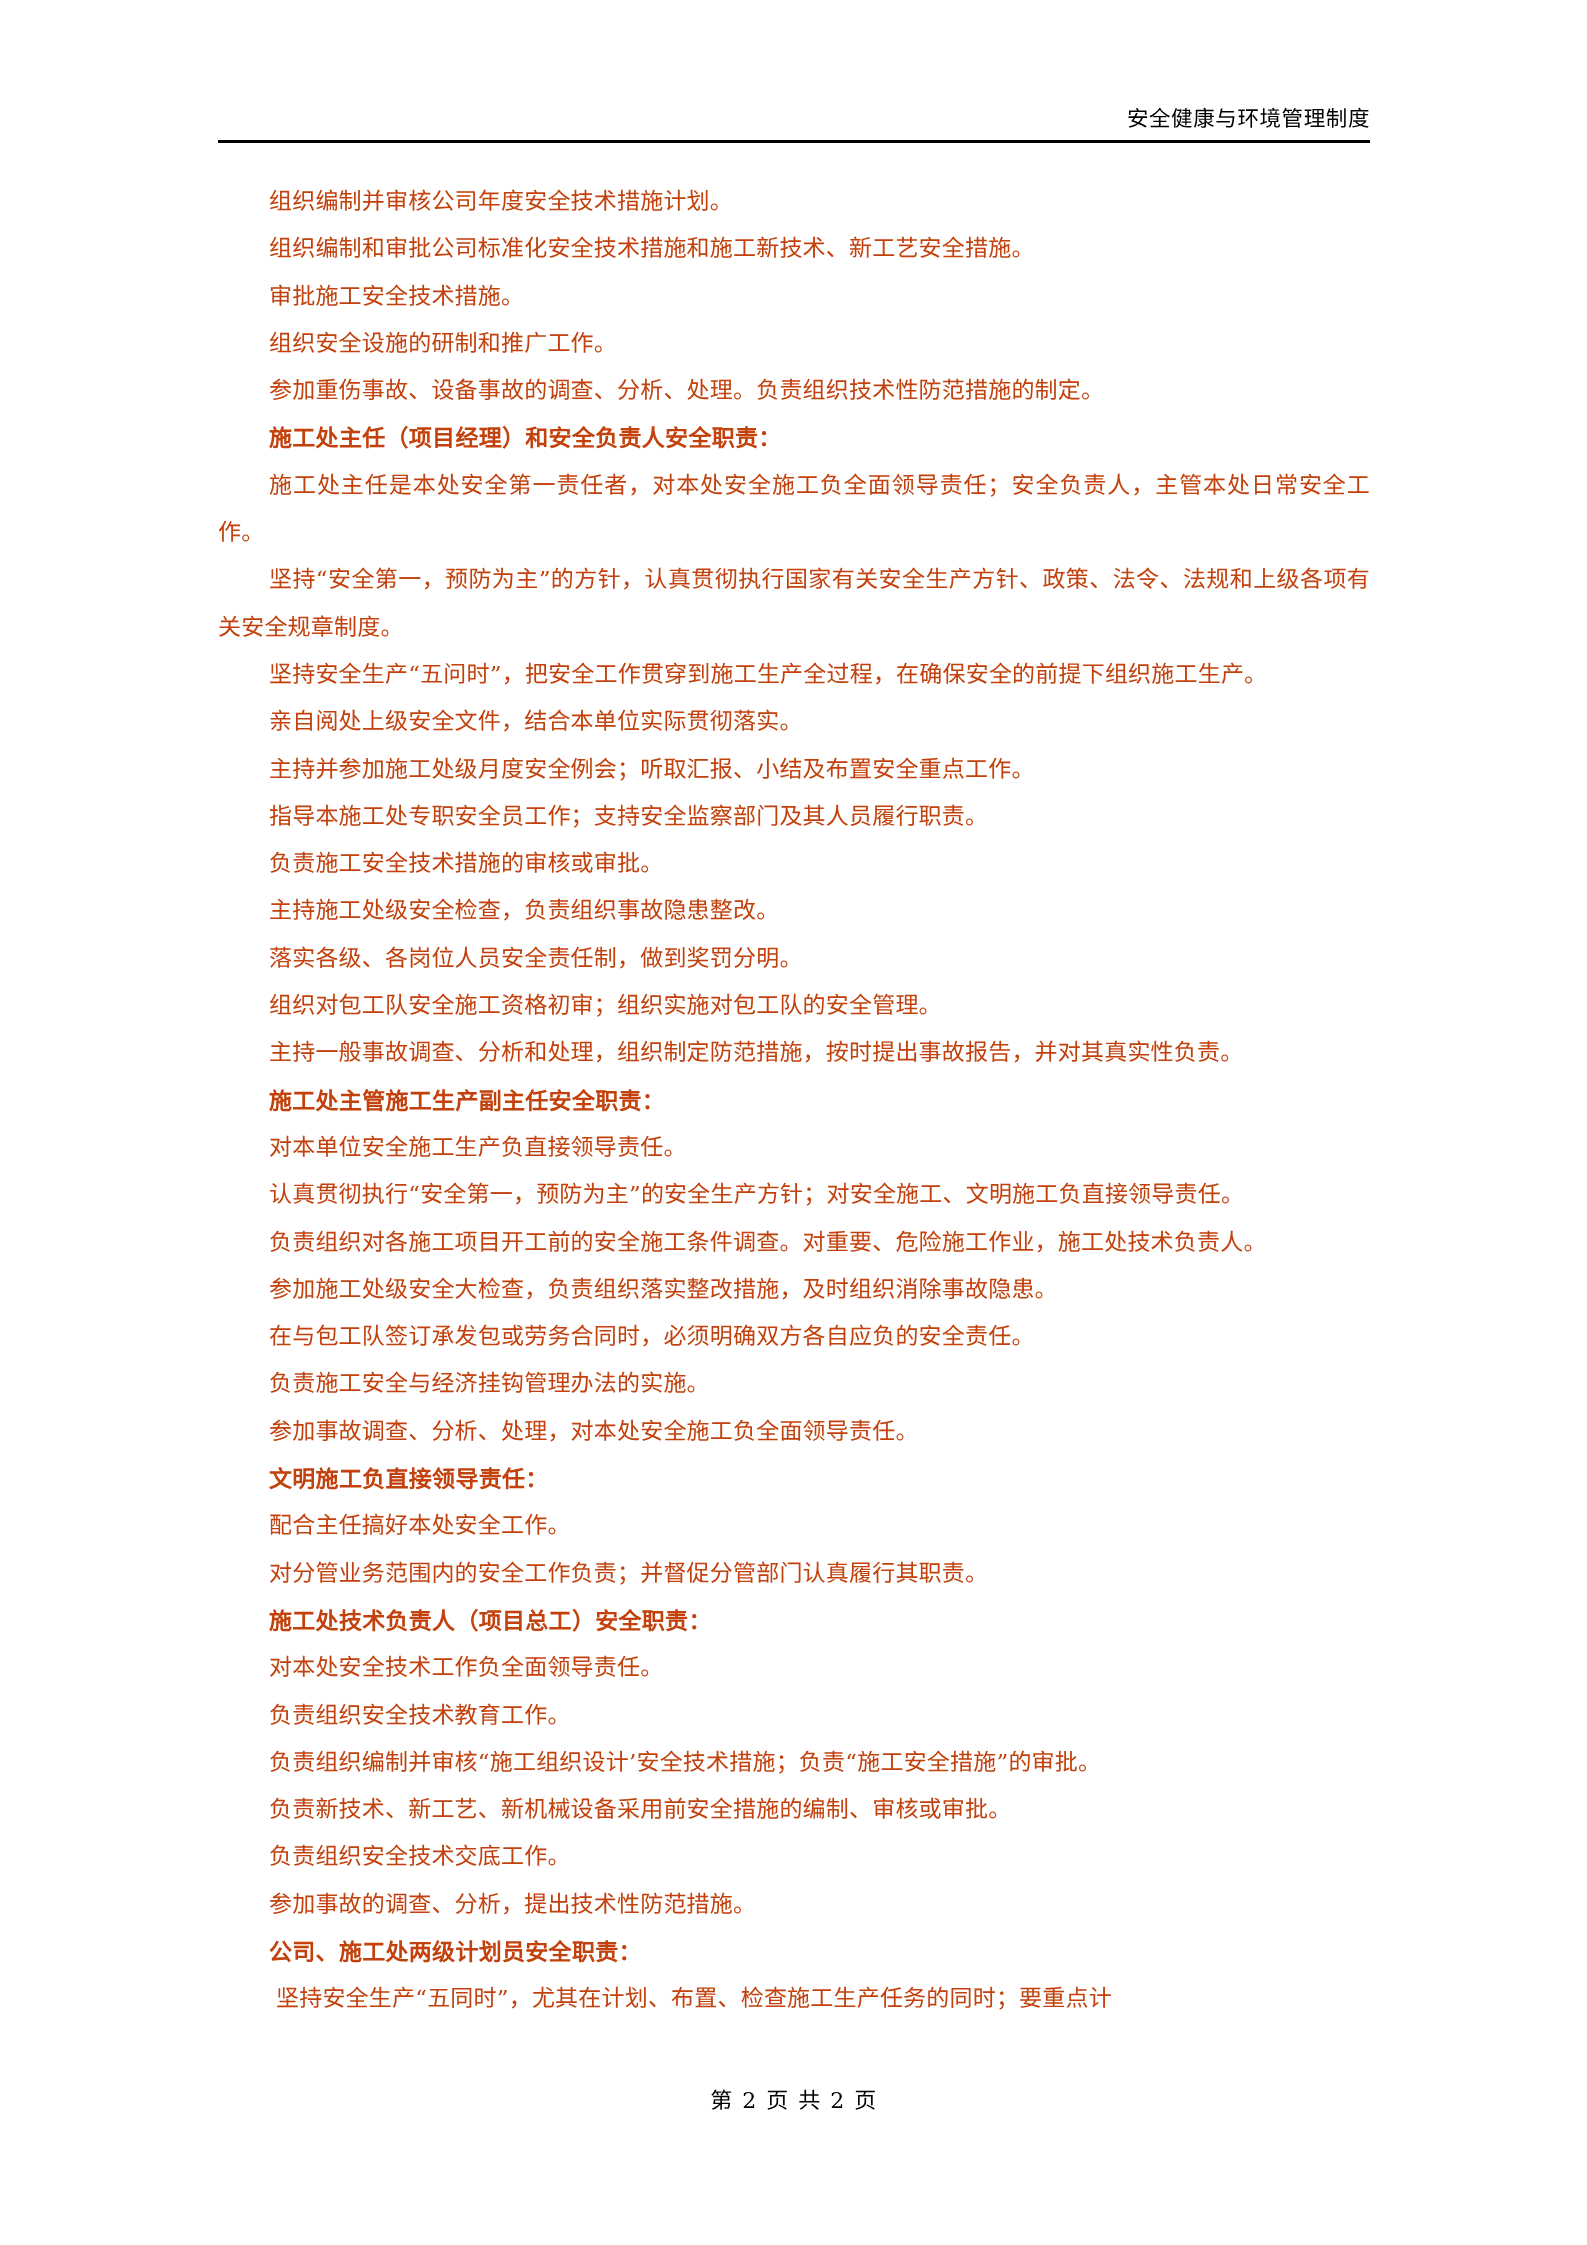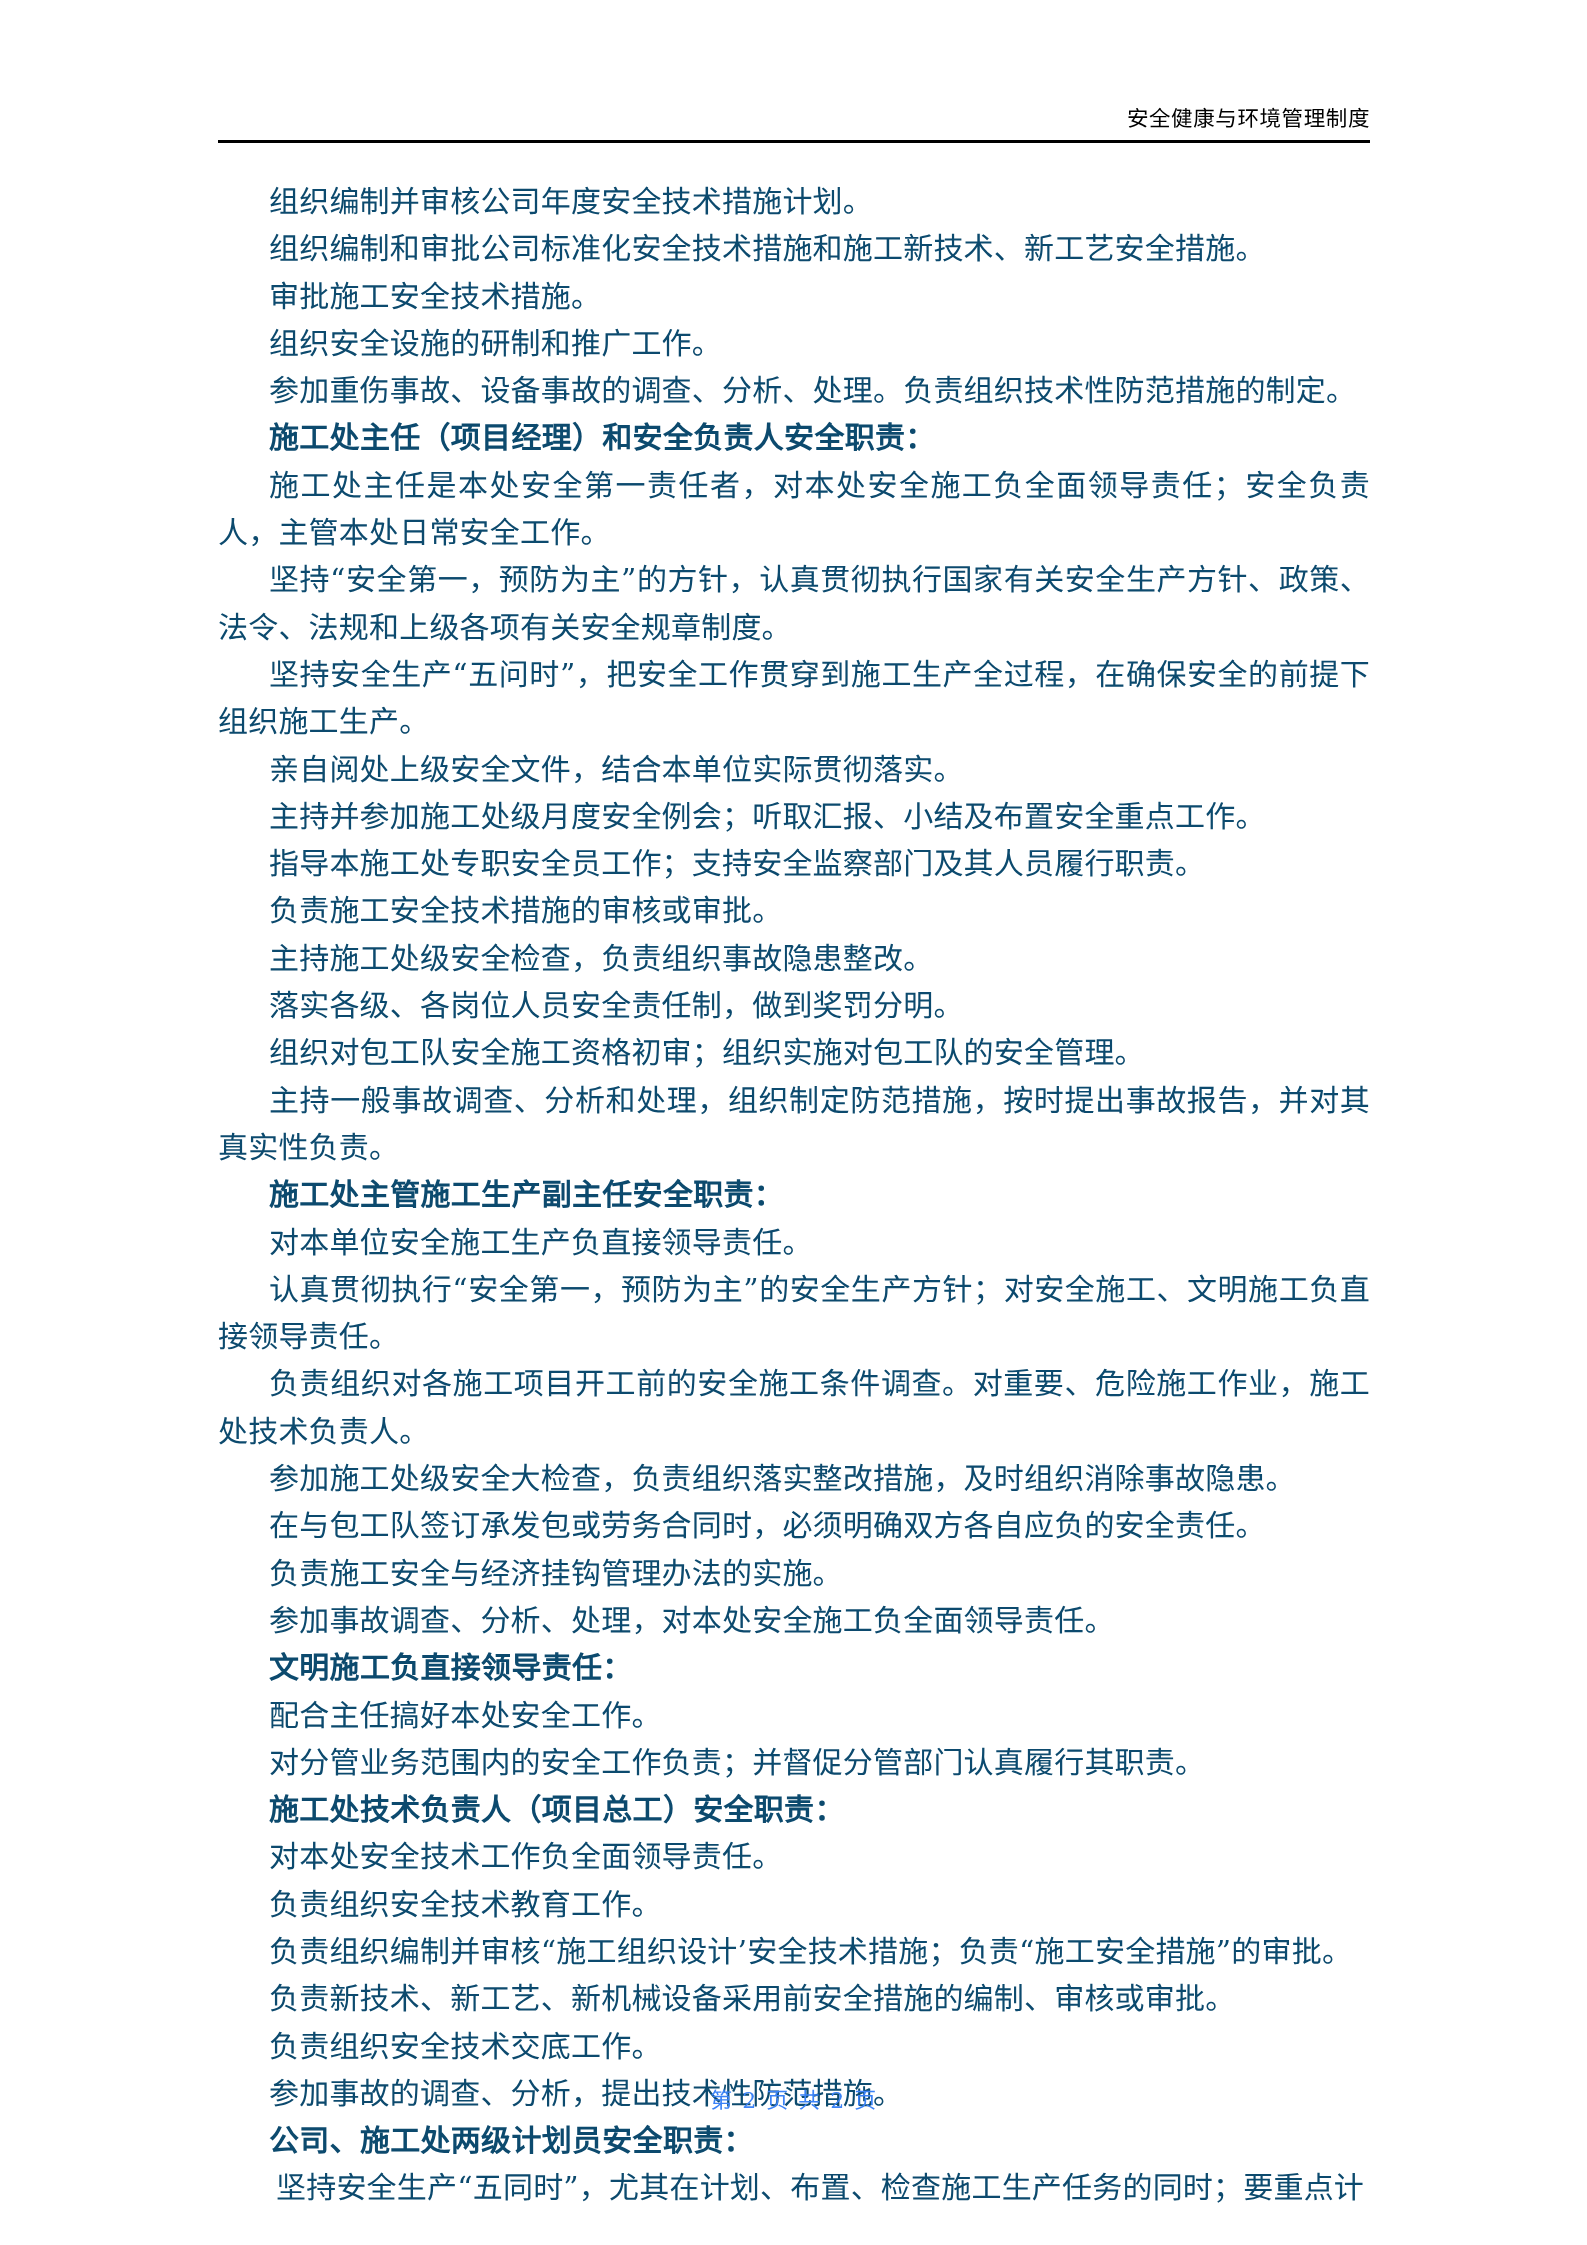--- a/index.html
+++ b/index.html
@@ -56,28 +56,28 @@
 
   
   .body-block {
     position: absolute;
     left: 218px;
     top: 178px;
     width: 1152px;
   }
 
   .para {
-    font-size: 30px;
+    font-size: 23px;
     line-height: 47.3px;
     letter-spacing: 0.2px;
     text-align: justify;
     text-justify: inter-ideograph;
     margin: 0;
     font-family: "DejaVu Serif", "Liberation Serif", serif;
-    color: #0c4a6e;
+    color: #c2410c;
     word-break: break-all;
   }
   .para.indent {
     text-indent: 51px;
   }
   .para.indent-small {
     text-indent: 58px;
   }
   .para.heading {
     font-weight: bold;
@@ -91,21 +91,21 @@
     left: 218px;
     top: 2086px;
     width: 1152px;
     text-align: center;
   }
   .page-footer .footer-text {
     font-size: 22px;
     line-height: 30px;
     letter-spacing: 1.5px;
     font-family: "DejaVu Serif", "Liberation Serif", serif;
-    color: #3b82f6;
+    color: #000000;
     white-space: nowrap;
   }
 </style>
 </head>
 <body>
 
 <div class="page">
 
   <div class="page-header">
     <span class="header-title">安全健康与环境管理制度</span>

